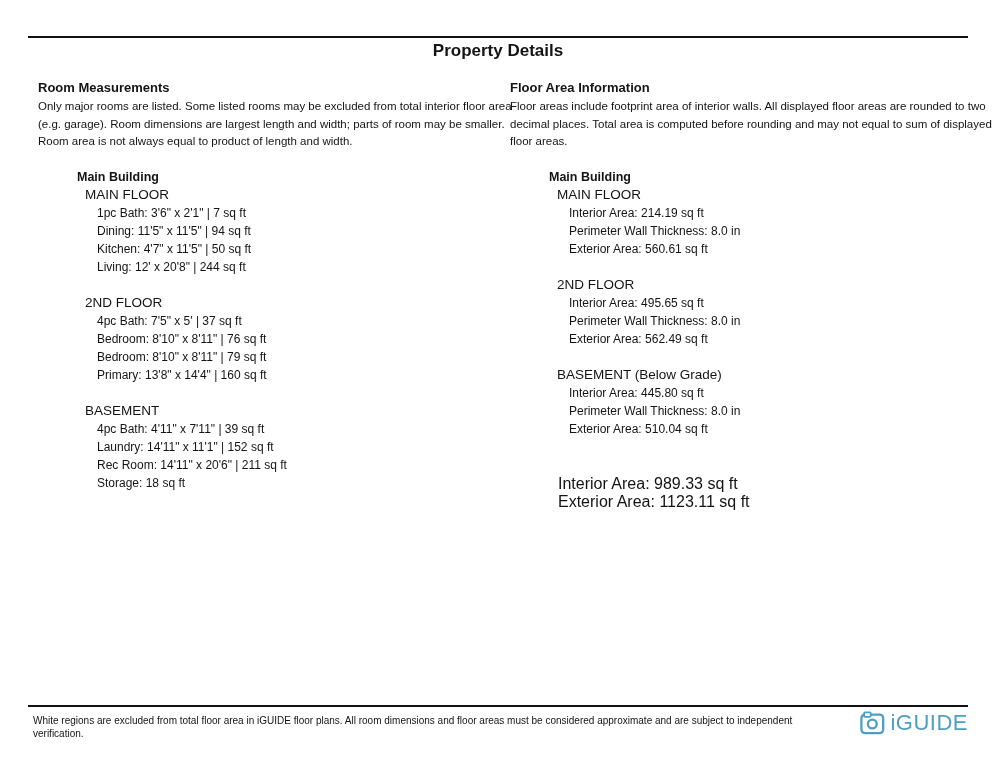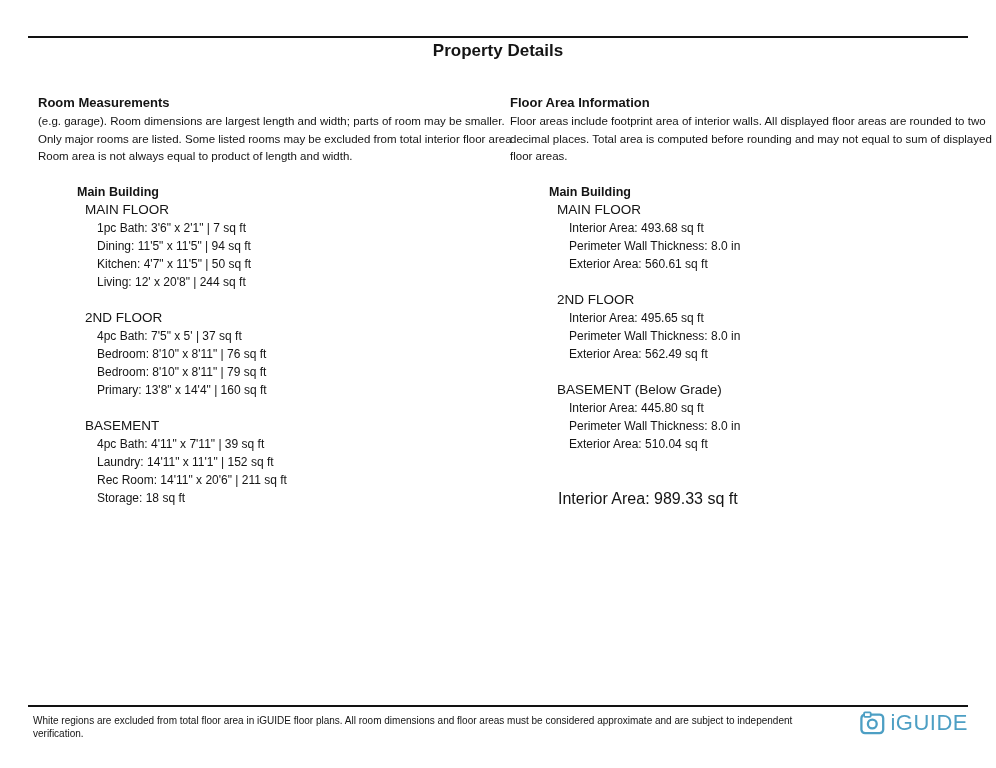--- a/index.html
+++ b/index.html
@@ -12,21 +12,21 @@
   }
   .page { width: 996px; height: 768px; position: relative; }
 
   
   .header { text-align: center; padding-top: 30px; }
   .title { font-size: 19px; font-weight: bold; line-height: 23px; letter-spacing: 0.2px; }
   .rule { height: 2px; background: #121212; margin: 6px 28px 0 28px; }
   .subtitle { font-size: 17px; font-weight: bold; margin-top: 5px; line-height: 16px; }
 
   
-  .columns { display: flex; margin-top: 34px; padding: 0 28px 0 38px; }
+  .columns { display: flex; margin-top: 19px; padding: 0 28px 0 38px; }
   .col-left  { flex: 0 0 472px; width: 472px; }
   .col-right { flex: 1; }
 
   .sec-heading { font-size: 13px; font-weight: bold; line-height: 19px; }
   .disclaimer { font-size: 11.5px; line-height: 17.6px; margin-top: 1px; }
   .disclaimer div { white-space: pre; }
 
   .building { margin-top: 17px; }
   .building-name { font-size: 12.5px; font-weight: bold; line-height: 18px; margin-left: 39px; }
   .floor-block + .floor-block { margin-top: 18px; }
@@ -56,22 +56,22 @@
   <div class="header">
     <div class="rule"></div>
     <div class="subtitle">Property Details</div>
   </div>
 
   <div class="columns">
 
     <div class="col-left">
       <div class="sec-heading">Room Measurements</div>
       <div class="disclaimer">
+          <div>Only major rooms are listed. Some listed rooms may be excluded from total interior floor area</div>
           <div>(e.g. garage). Room dimensions are largest length and width; parts of room may be smaller.</div>
-          <div>Only major rooms are listed. Some listed rooms may be excluded from total interior floor area</div>
           <div>Room area is not always equal to product of length and width.</div>
         </div>
       <div class="building">
         <div class="building-name">Main Building</div>
         <div>
             <div class="floor-block">
               <div class="floor-name">MAIN FLOOR</div>
               <div class="detail-line">1pc Bath: 3'6" x 2'1" | 7 sq ft</div>
               <div class="detail-line">Dining: 11'5" x 11'5" | 94 sq ft</div>
               <div class="detail-line">Kitchen: 4'7" x 11'5" | 50 sq ft</div>
@@ -100,41 +100,42 @@
       <div class="disclaimer">
           <div>Floor areas include footprint area of interior walls. All displayed floor areas are rounded to two</div>
           <div>decimal places. Total area is computed before rounding and may not equal to sum of displayed</div>
           <div>floor areas.</div>
         </div>
       <div class="building">
         <div class="building-name">Main Building</div>
         <div>
             <div class="floor-block">
               <div class="floor-name">MAIN FLOOR</div>
-              <div class="detail-line">Interior Area: 493.68 sq ft</div>
+              <div class="detail-line">Interior Area: 214.19 sq ft</div>
               <div class="detail-line">Perimeter Wall Thickness: 8.0 in</div>
               <div class="detail-line">Exterior Area: 560.61 sq ft</div>
             </div>
             <div class="floor-block">
               <div class="floor-name">2ND FLOOR</div>
               <div class="detail-line">Interior Area: 495.65 sq ft</div>
               <div class="detail-line">Perimeter Wall Thickness: 8.0 in</div>
               <div class="detail-line">Exterior Area: 562.49 sq ft</div>
             </div>
             <div class="floor-block">
               <div class="floor-name">BASEMENT (Below Grade)</div>
               <div class="detail-line">Interior Area: 445.80 sq ft</div>
               <div class="detail-line">Perimeter Wall Thickness: 8.0 in</div>
               <div class="detail-line">Exterior Area: 510.04 sq ft</div>
             </div>
           </div>
       </div>
       <div class="total-block">
         <div>
             <div class="total-line">Interior Area: 989.33 sq ft</div>
+            <div class="total-line">Exterior Area: 1123.11 sq ft</div>
           </div>
       </div>
     </div>
 
   </div>
 
   <div class="footer">
     <div class="footer-text">White regions are excluded from total floor area in iGUIDE floor plans. All room dimensions and floor areas must be considered approximate and are subject to independent verification.</div>
     <div class="logo">
       <span>

